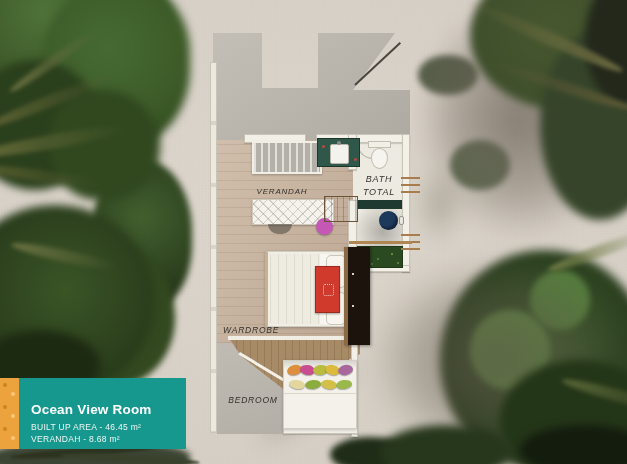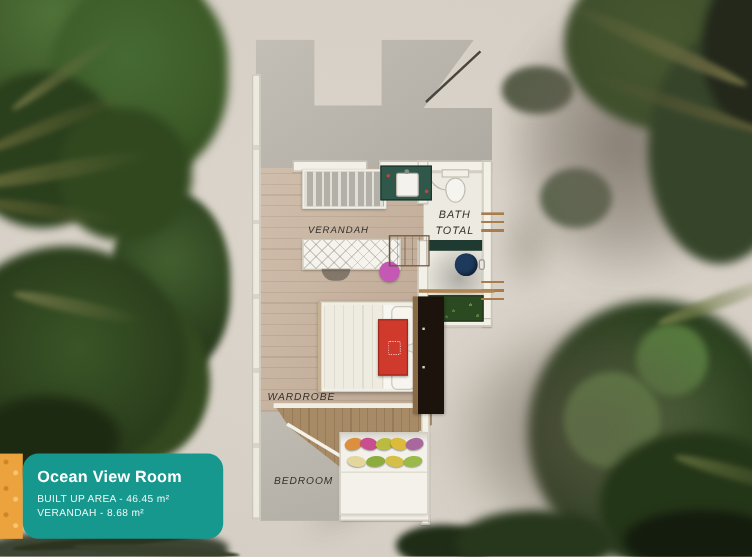--- a/index.html
+++ b/index.html
@@ -171,21 +171,21 @@
   .lbl-wardrobe{left:250px;top:187px;width:64px;text-align:center;font-size:8px;}
   .lbl-bath{left:358px;top:173px;width:42px;text-align:center;font-size:9px;line-height:13px;}
   .lbl-bedroom{left:223px;top:325px;font-size:8.5px;}
   .lbl-verandah{left:227px;top:395px;width:52px;text-align:center;font-size:8.5px;}
   
   .info-card{left:0;top:378px;width:186px;height:71px;z-index:50;display:flex;}
   .card-accent{width:19px;height:100%;background:#eca33e;
     background-image:radial-gradient(circle at 5px 7px,rgba(200,130,35,.9) 1.5px,transparent 2.5px),
       radial-gradient(circle at 13px 16px,rgba(255,205,130,.8) 1.5px,transparent 2.5px);
     background-size:19px 22px;}
-  .card-body{flex:1;background:#17988e;padding:12px 6px 6px 12px;color:#fff;box-sizing:border-box;border-radius:13px;}
+  .card-body{flex:1;background:#17988e;padding:24px 6px 6px 12px;color:#fff;box-sizing:border-box;}
   .card-title{font-size:13.5px;font-weight:bold;letter-spacing:.2px;}
   .card-lines{margin-top:5px;}
   .card-line{font-size:8.5px;line-height:11.5px;color:#eef7f5;letter-spacing:.3px;}
 </style>
 </head>
 <body>
 
 <div id="scene">
 
   <div class="abs shade shade-tr"></div>

